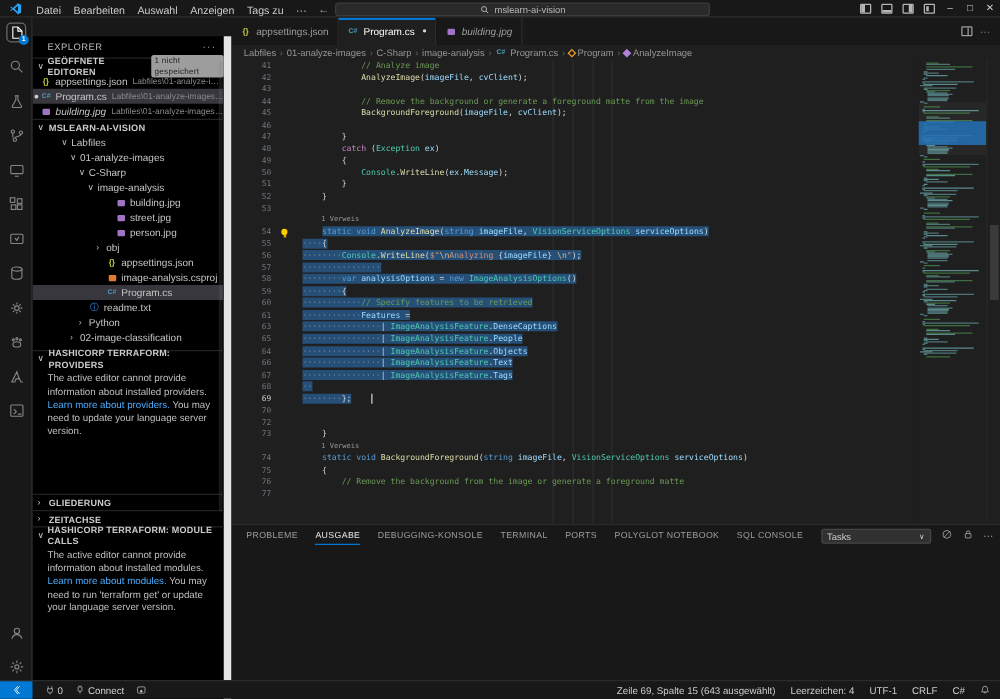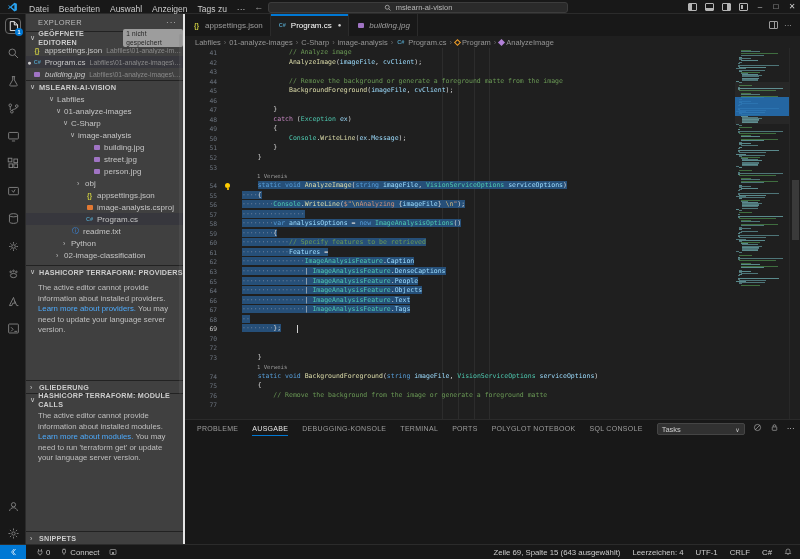--- a/index.html
+++ b/index.html
@@ -23,21 +23,21 @@
 
   
   #activitybar{position:absolute;left:0;top:14px;width:26px;height:530px;background:#181818;border-right:1px solid #2b2b2b;z-index:20}
   .act-icon{position:absolute;left:5px;width:16px;height:16px;display:flex;align-items:center;justify-content:center}
   .act-icon svg{width:13px;height:13px;stroke:#868686;fill:none;stroke-width:1.1}
   .act-icon.active{border:1px solid #6a6a6a;border-radius:4px}
   .act-icon.active svg{stroke:#ffffff}
   #act-badge{position:absolute;right:-3px;bottom:-3px;width:8px;height:8px;border-radius:50%;background:#0078d4;color:#fff;font-size:5.5px;line-height:8px;text-align:center;font-weight:bold}
 
   
-  #sidebar{position:absolute;left:26px;top:14px;width:159px;height:530px;background:#404040;border-right:2px solid #e5e5e5;z-index:10;font-size:8.5px}
+  #sidebar{position:absolute;left:26px;top:29px;width:159px;height:530px;background:#000000;border-right:6px solid #e5e5e5;z-index:10;font-size:8.5px}
   #sidebar-title{height:17px;display:flex;align-items:center;padding:0 6px 0 12px;color:#bbbbbb;font-size:7.5px;letter-spacing:.4px}
   #sidebar-title .more{margin-left:auto;color:#bbbbbb;font-size:8px;letter-spacing:1px}
   .sec-hdr{height:13px;display:flex;align-items:center;font-weight:bold;font-size:7.2px;color:#cccccc;padding-left:4px;border-top:1px solid #222;letter-spacing:.2px}
   .sec-hdr .chev{width:9px;font-size:7px;color:#cccccc;font-weight:normal}
   .badge-pill{margin-left:5px;background:#9d9d9d;color:#1e1e1e;font-weight:normal;font-size:6.5px;padding:0 3px;border-radius:2px;line-height:9px}
   .oe-row,.tree-row{height:12px;display:flex;align-items:center;white-space:nowrap;overflow:hidden;color:#c5c5c5;font-size:8px}
   .oe-row.selected,.tree-row.selected{background:#37373d}
   .oe-row .dot{width:8px;text-align:center;color:#cccccc;font-size:7px}
   .oe-desc{color:#8a8a8a;font-size:6.8px;margin-left:4px;overflow:hidden;text-overflow:ellipsis}
   .preview-name{font-style:italic}
@@ -343,20 +343,24 @@
     <span>HASHICORP TERRAFORM: PROVIDERS</span>
   </div>
   <div class="side-para">
     <span>The active editor cannot provide information about installed providers. </span><a>Learn more about providers.</a><span> You may need to update your language server version.</span>
   </div>
 
   <div class="bottom-sec" style="top:366px">
     <div class="sec-hdr">
       <span class="chev">›</span>
       <span>GLIEDERUNG</span>
+    </div>
+    <div class="sec-hdr">
+      <span class="chev">›</span>
+      <span>ZEITACHSE</span>
     </div>
     <div class="sec-hdr">
       <span class="chev">∨</span>
       <span>HASHICORP TERRAFORM: MODULE CALLS</span>
     </div>
     <div class="side-para">
       <span>The active editor cannot provide information about installed modules. </span><a>Learn more about modules.</a><span> You may need to run 'terraform get' or update your language server version.</span>
     </div>
   </div>
   <div class="bottom-sec" style="top:517px">
@@ -446,21 +450,20 @@
         <div class="crow"><span class="ln">53</span><span class="ct"></span></div>
         <div class="lensrow">1 Verweis</div>
         <div class="crow"><span class="ln">54</span><span class="bulb"></span><span class="ct">    <span class="selspan"><span class="seg-k">static</span><span class="seg-p"> </span><span class="seg-k">void</span><span class="seg-p"> </span><span class="seg-m">AnalyzeImage</span><span class="seg-p">(</span><span class="seg-k">string</span><span class="seg-p"> </span><span class="seg-v">imageFile</span><span class="seg-p">, </span><span class="seg-t">VisionServiceOptions</span><span class="seg-p"> </span><span class="seg-v">serviceOptions</span><span class="seg-p">)</span></span></span></div>
         <div class="crow"><span class="ln">55</span><span class="ct"><span class="selspan"><span class="ws-dots">····</span><span class="seg-p">{</span></span></span></div>
         <div class="crow"><span class="ln">56</span><span class="ct"><span class="selspan"><span class="ws-dots">········</span><span class="seg-t">Console</span><span class="seg-p">.</span><span class="seg-m">WriteLine</span><span class="seg-p">(</span><span class="seg-s">$"</span><span class="seg-e">\n</span><span class="seg-s">Analyzing </span><span class="seg-p">{</span><span class="seg-v">imageFile</span><span class="seg-p">}</span><span class="seg-s"> </span><span class="seg-e">\n</span><span class="seg-s">"</span><span class="seg-p">);</span></span></span></div>
         <div class="crow"><span class="ln">57</span><span class="ct"><span class="selspan"><span class="ws-dots">················</span></span></span></div>
         <div class="crow"><span class="ln">58</span><span class="ct"><span class="selspan"><span class="ws-dots">········</span><span class="seg-k">var</span><span class="seg-p"> </span><span class="seg-v">analysisOptions</span><span class="seg-p"> = </span><span class="seg-k">new</span><span class="seg-p"> </span><span class="seg-t">ImageAnalysisOptions</span><span class="seg-p">()</span></span></span></div>
         <div class="crow"><span class="ln">59</span><span class="ct"><span class="selspan"><span class="ws-dots">········</span><span class="seg-p">{</span></span></span></div>
         <div class="crow"><span class="ln">60</span><span class="ct"><span class="selspan"><span class="ws-dots">············</span><span class="seg-c">// Specify features to be retrieved</span></span></span></div>
         <div class="crow"><span class="ln">61</span><span class="ct"><span class="selspan"><span class="ws-dots">············</span><span class="seg-v">Features</span><span class="seg-p"> =</span></span></span></div>
-        <div class="crow"><span class="ln">62</span><span class="ct"><span class="selspan"><span class="ws-dots">················</span><span class="seg-t">ImageAnalysisFeature</span><span class="seg-p">.</span><span class="seg-v">Caption</span></span></span></div>
         <div class="crow"><span class="ln">63</span><span class="ct"><span class="selspan"><span class="ws-dots">················</span><span class="seg-p">| </span><span class="seg-t">ImageAnalysisFeature</span><span class="seg-p">.</span><span class="seg-v">DenseCaptions</span></span></span></div>
         <div class="crow"><span class="ln">65</span><span class="ct"><span class="selspan"><span class="ws-dots">················</span><span class="seg-p">| </span><span class="seg-t">ImageAnalysisFeature</span><span class="seg-p">.</span><span class="seg-v">People</span></span></span></div>
         <div class="crow"><span class="ln">64</span><span class="ct"><span class="selspan"><span class="ws-dots">················</span><span class="seg-p">| </span><span class="seg-t">ImageAnalysisFeature</span><span class="seg-p">.</span><span class="seg-v">Objects</span></span></span></div>
         <div class="crow"><span class="ln">66</span><span class="ct"><span class="selspan"><span class="ws-dots">················</span><span class="seg-p">| </span><span class="seg-t">ImageAnalysisFeature</span><span class="seg-p">.</span><span class="seg-v">Text</span></span></span></div>
         <div class="crow"><span class="ln">67</span><span class="ct"><span class="selspan"><span class="ws-dots">················</span><span class="seg-p">| </span><span class="seg-t">ImageAnalysisFeature</span><span class="seg-p">.</span><span class="seg-v">Tags</span></span></span></div>
         <div class="crow"><span class="ln">68</span><span class="ct"><span class="selspan"><span class="ws-dots">··</span></span></span></div>
         <div class="crow"><span class="ln cur">69</span><span class="ct"><span class="selspan"><span class="ws-dots">········</span><span class="seg-p">};</span></span>    <span class="caret"></span></span></div>
         <div class="crow"><span class="ln">70</span><span class="ct"></span></div>
         <div class="crow"><span class="ln">72</span><span class="ct"></span></div>
         <div class="crow"><span class="ln">73</span><span class="ct">    <span class="seg-p">}</span></span></div>

